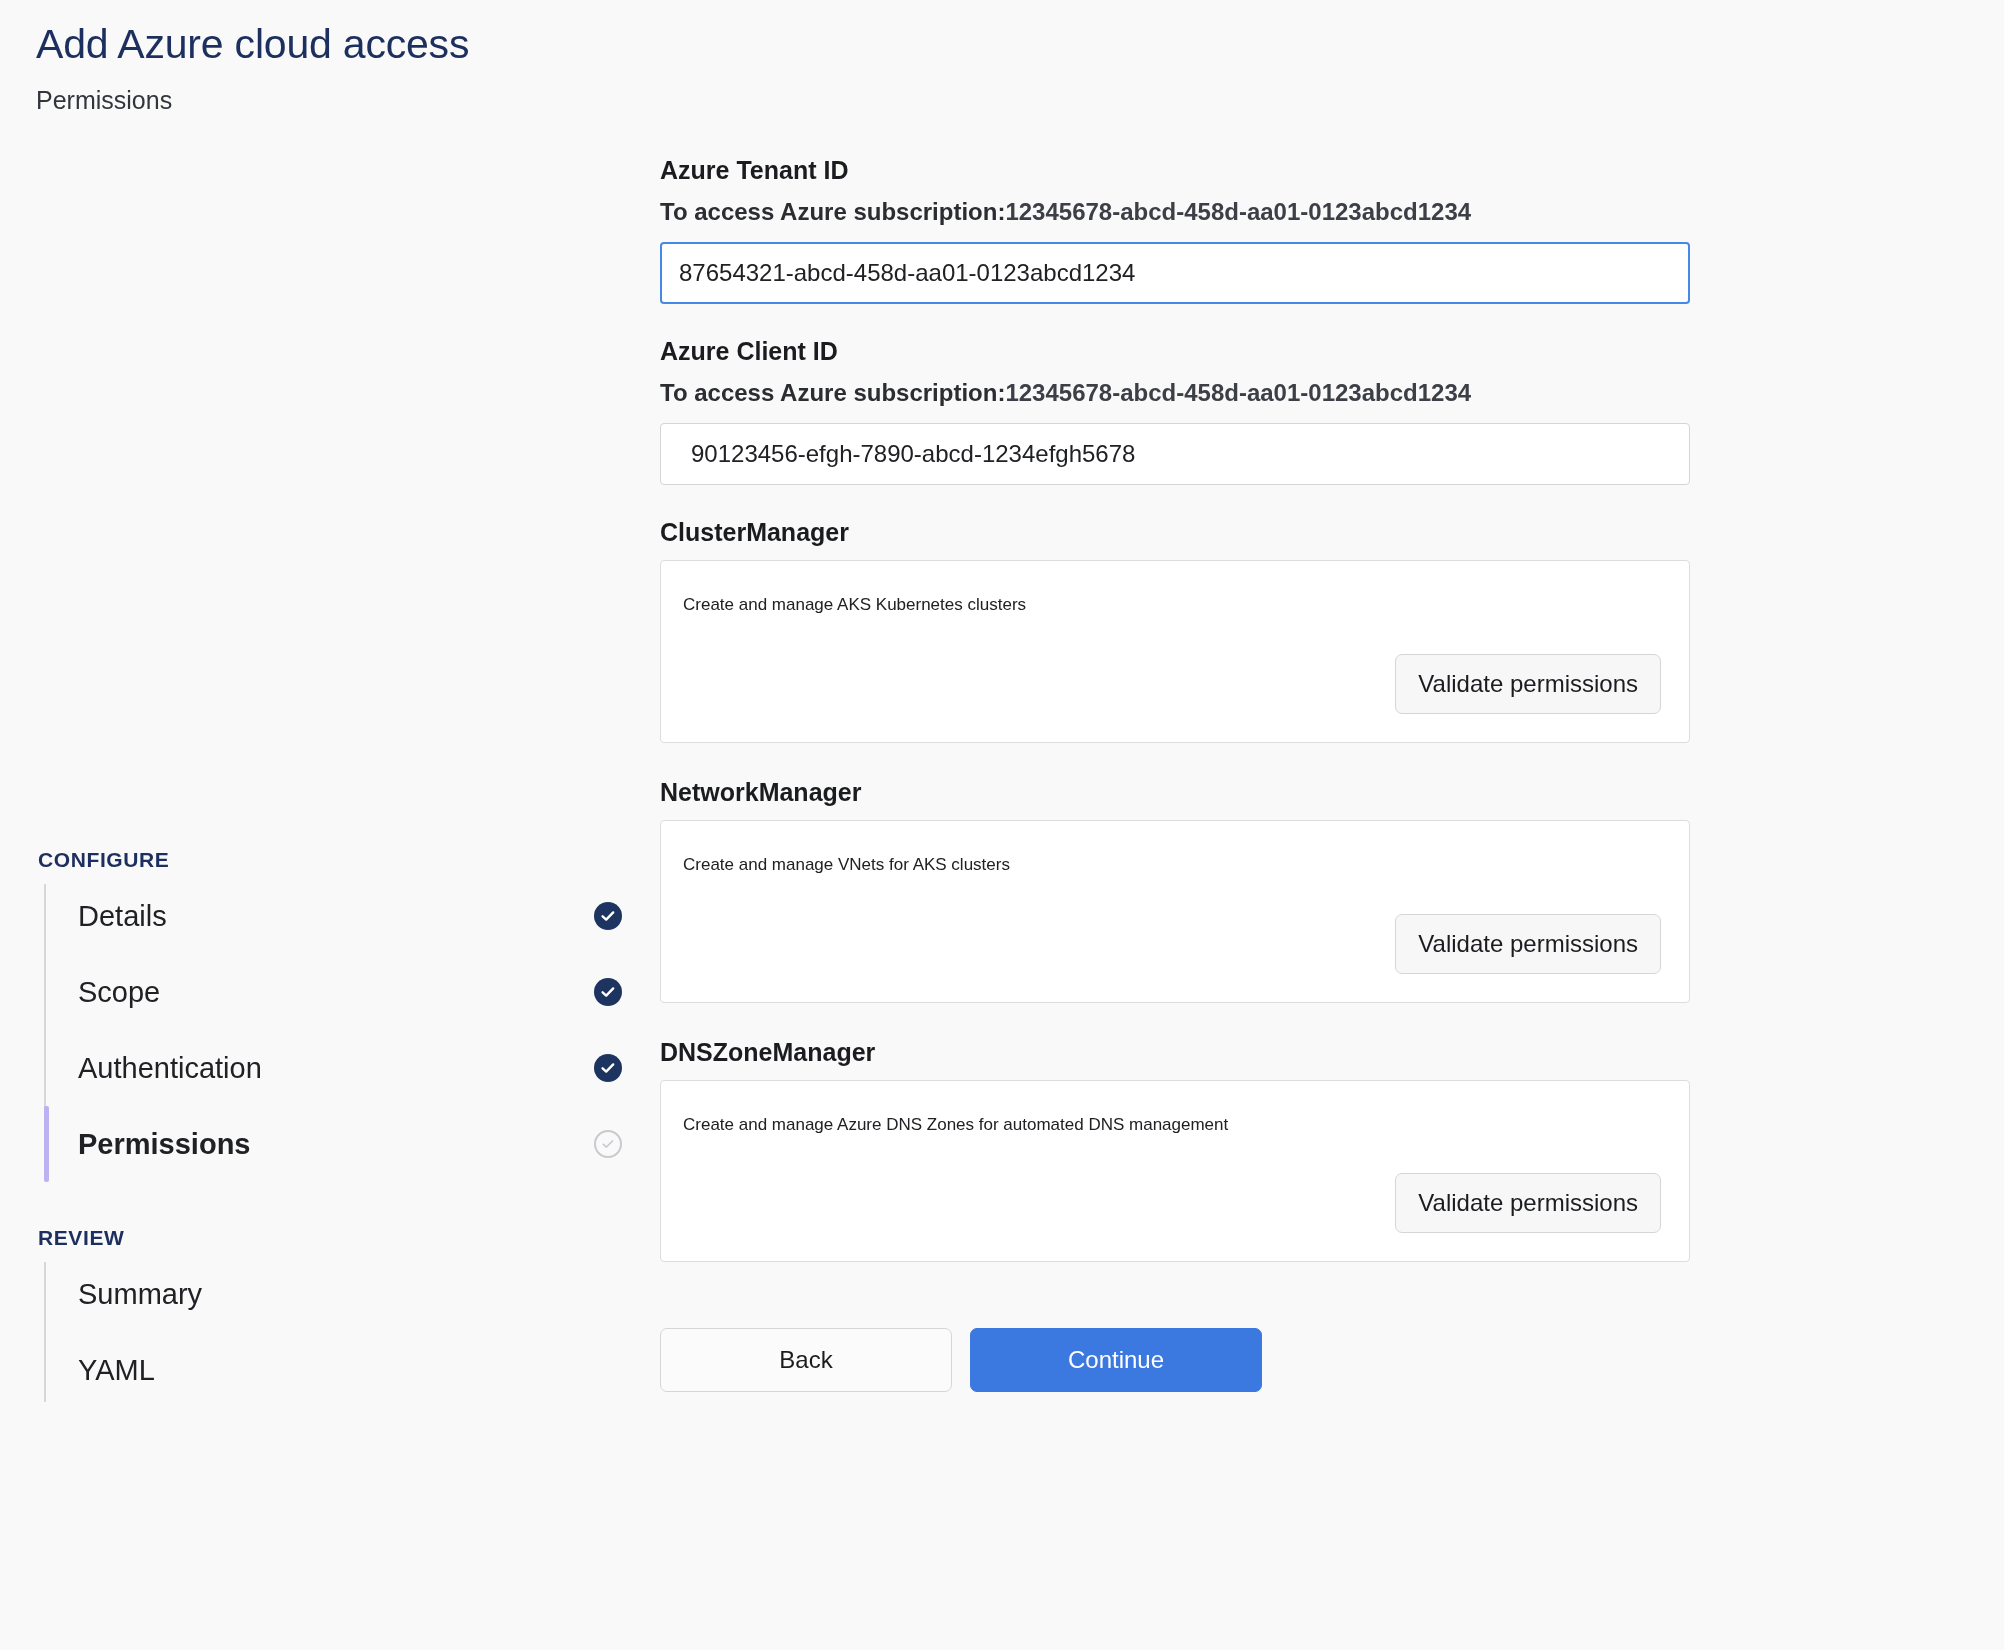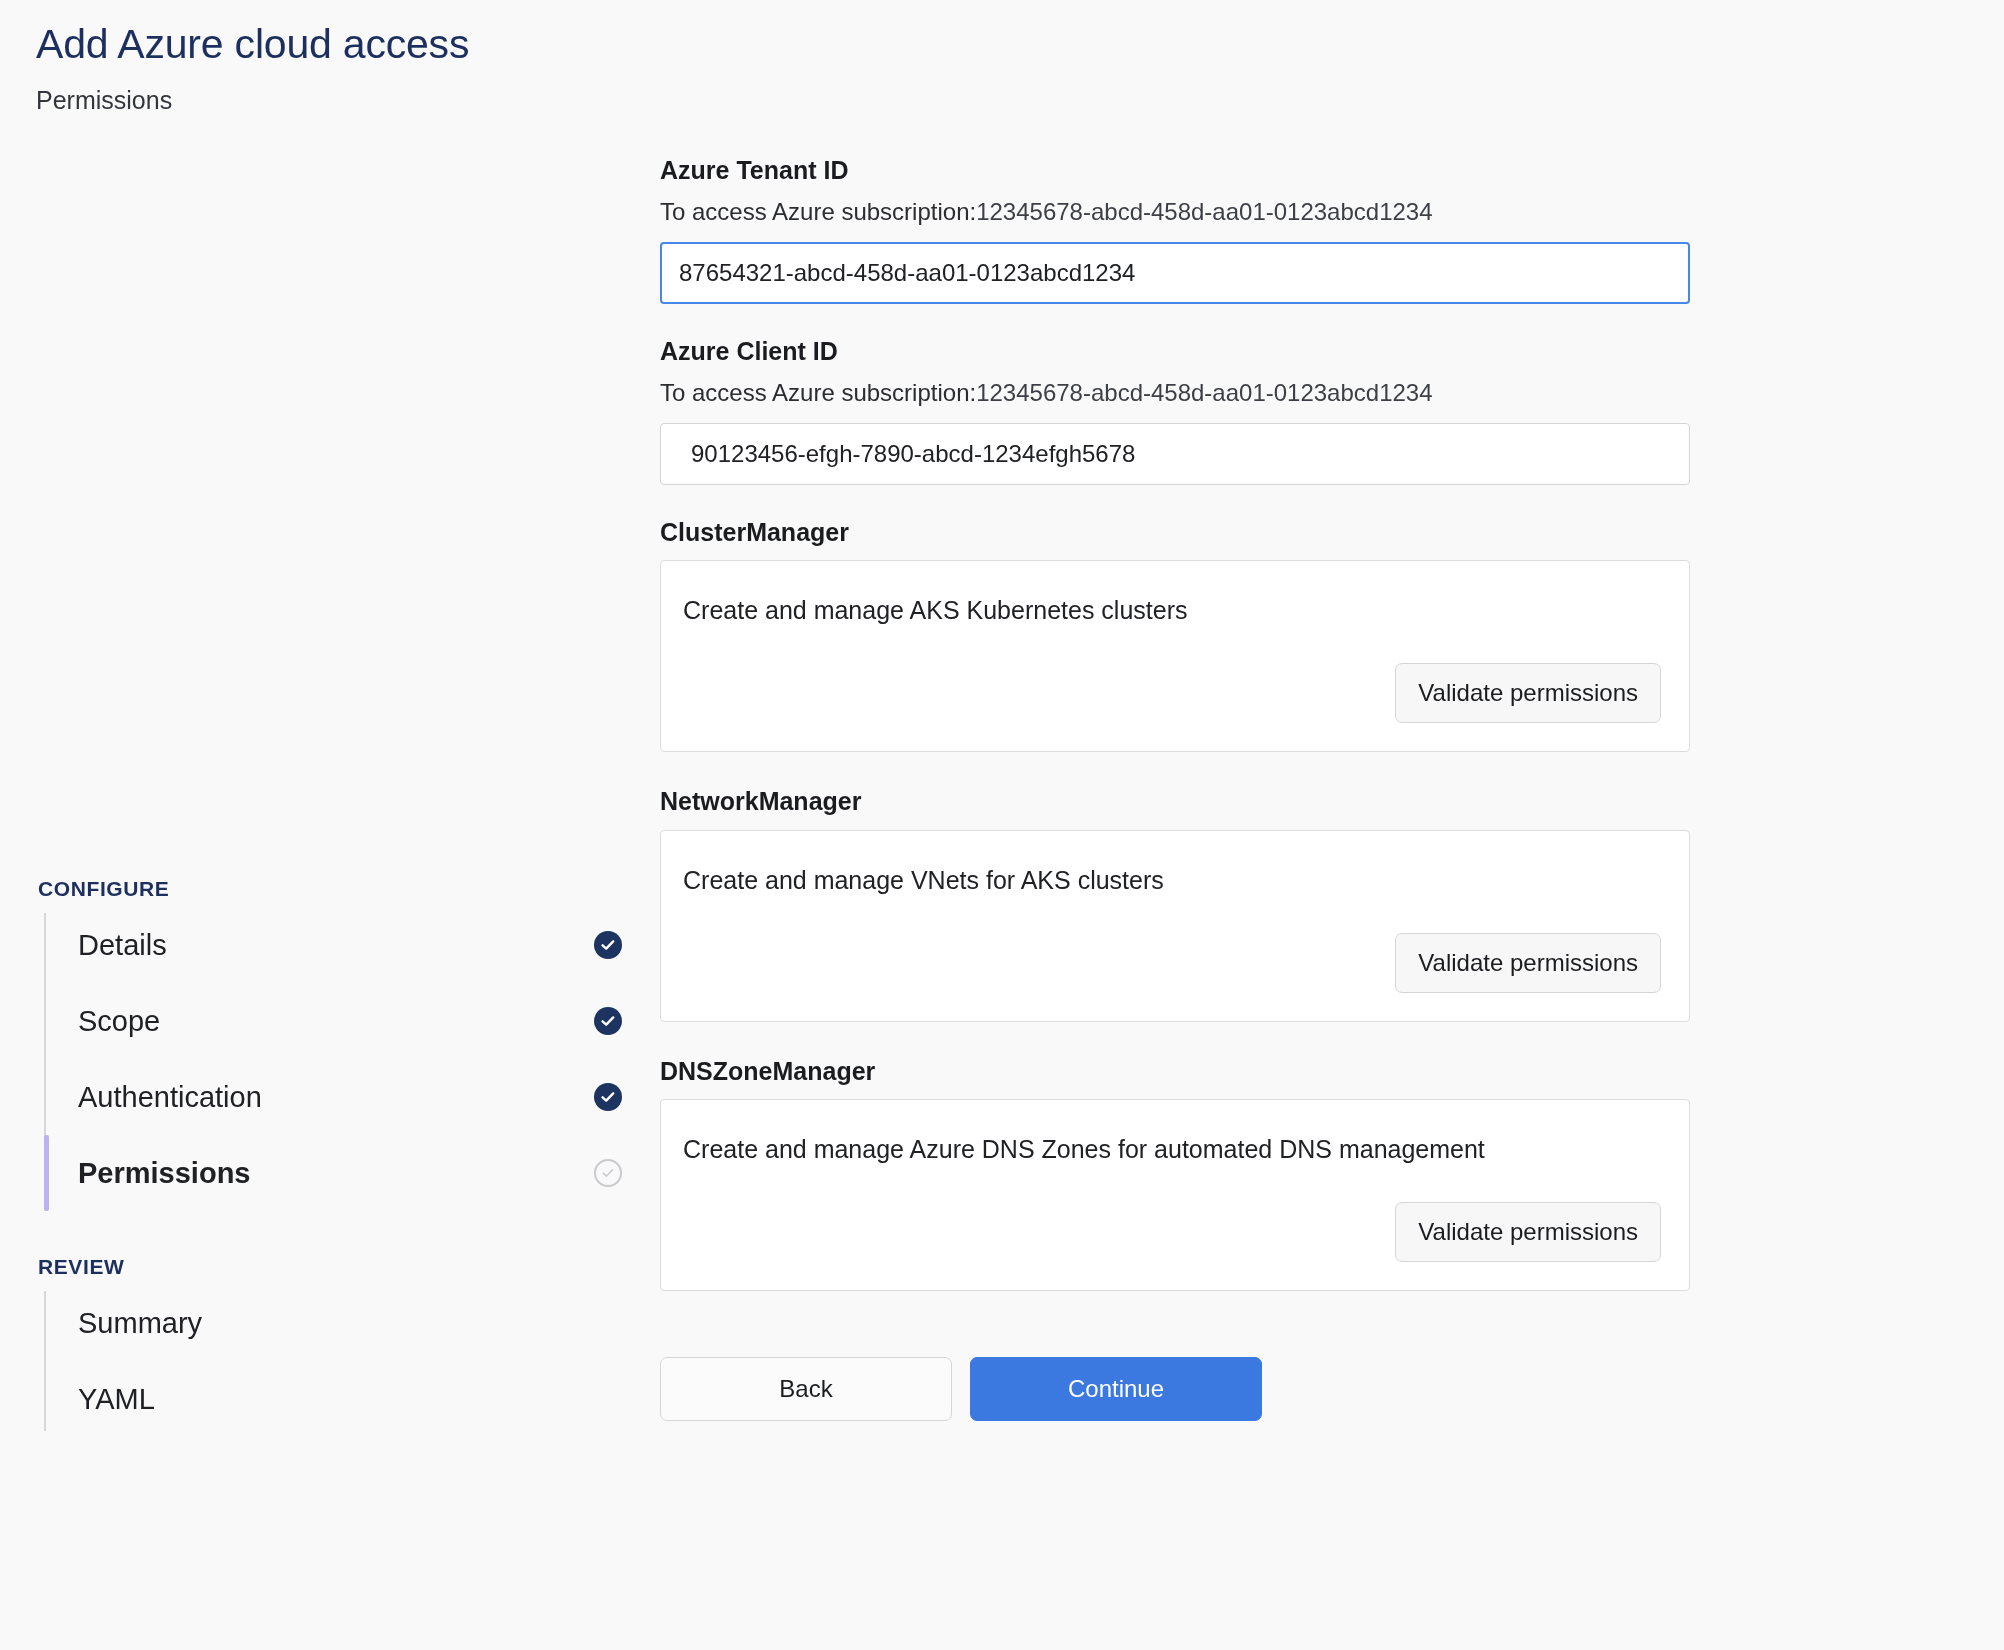--- a/index.html
+++ b/index.html
@@ -136,20 +136,21 @@
     font-weight: 700;
     color: #1b1c1f;
     margin: 0 0 14px 0;
     line-height: 1.1;
   }
   .field-hint {
     font-size: 24px;
     color: #2b2d31;
     margin: 0 0 16px 0;
     line-height: 1.15;
+    font-weight: bold;
   }
   .field-hint .hint-val { color: #3c3f45; }
   .text-input {
     display: block;
     width: 100%;
     box-sizing: border-box;
     height: 62px;
     background: #ffffff;
     border: 1px solid #d4d5d9;
     border-radius: 4px;
@@ -173,21 +174,21 @@
     line-height: 1.1;
   }
   .perm-card {
     background: #ffffff;
     border: 1px solid #dcdde0;
     border-radius: 4px;
     padding: 34px 28px 28px 22px;
     box-sizing: border-box;
   }
   .perm-desc {
-    font-size: 25px;
+    font-size: 17px;
     color: #202124;
     margin: 0 0 38px 0;
     line-height: 1.2;
   }
   .perm-actions {
     display: flex;
     justify-content: flex-end;
   }
   .btn {
     font-family: "Liberation Sans", sans-serif;

